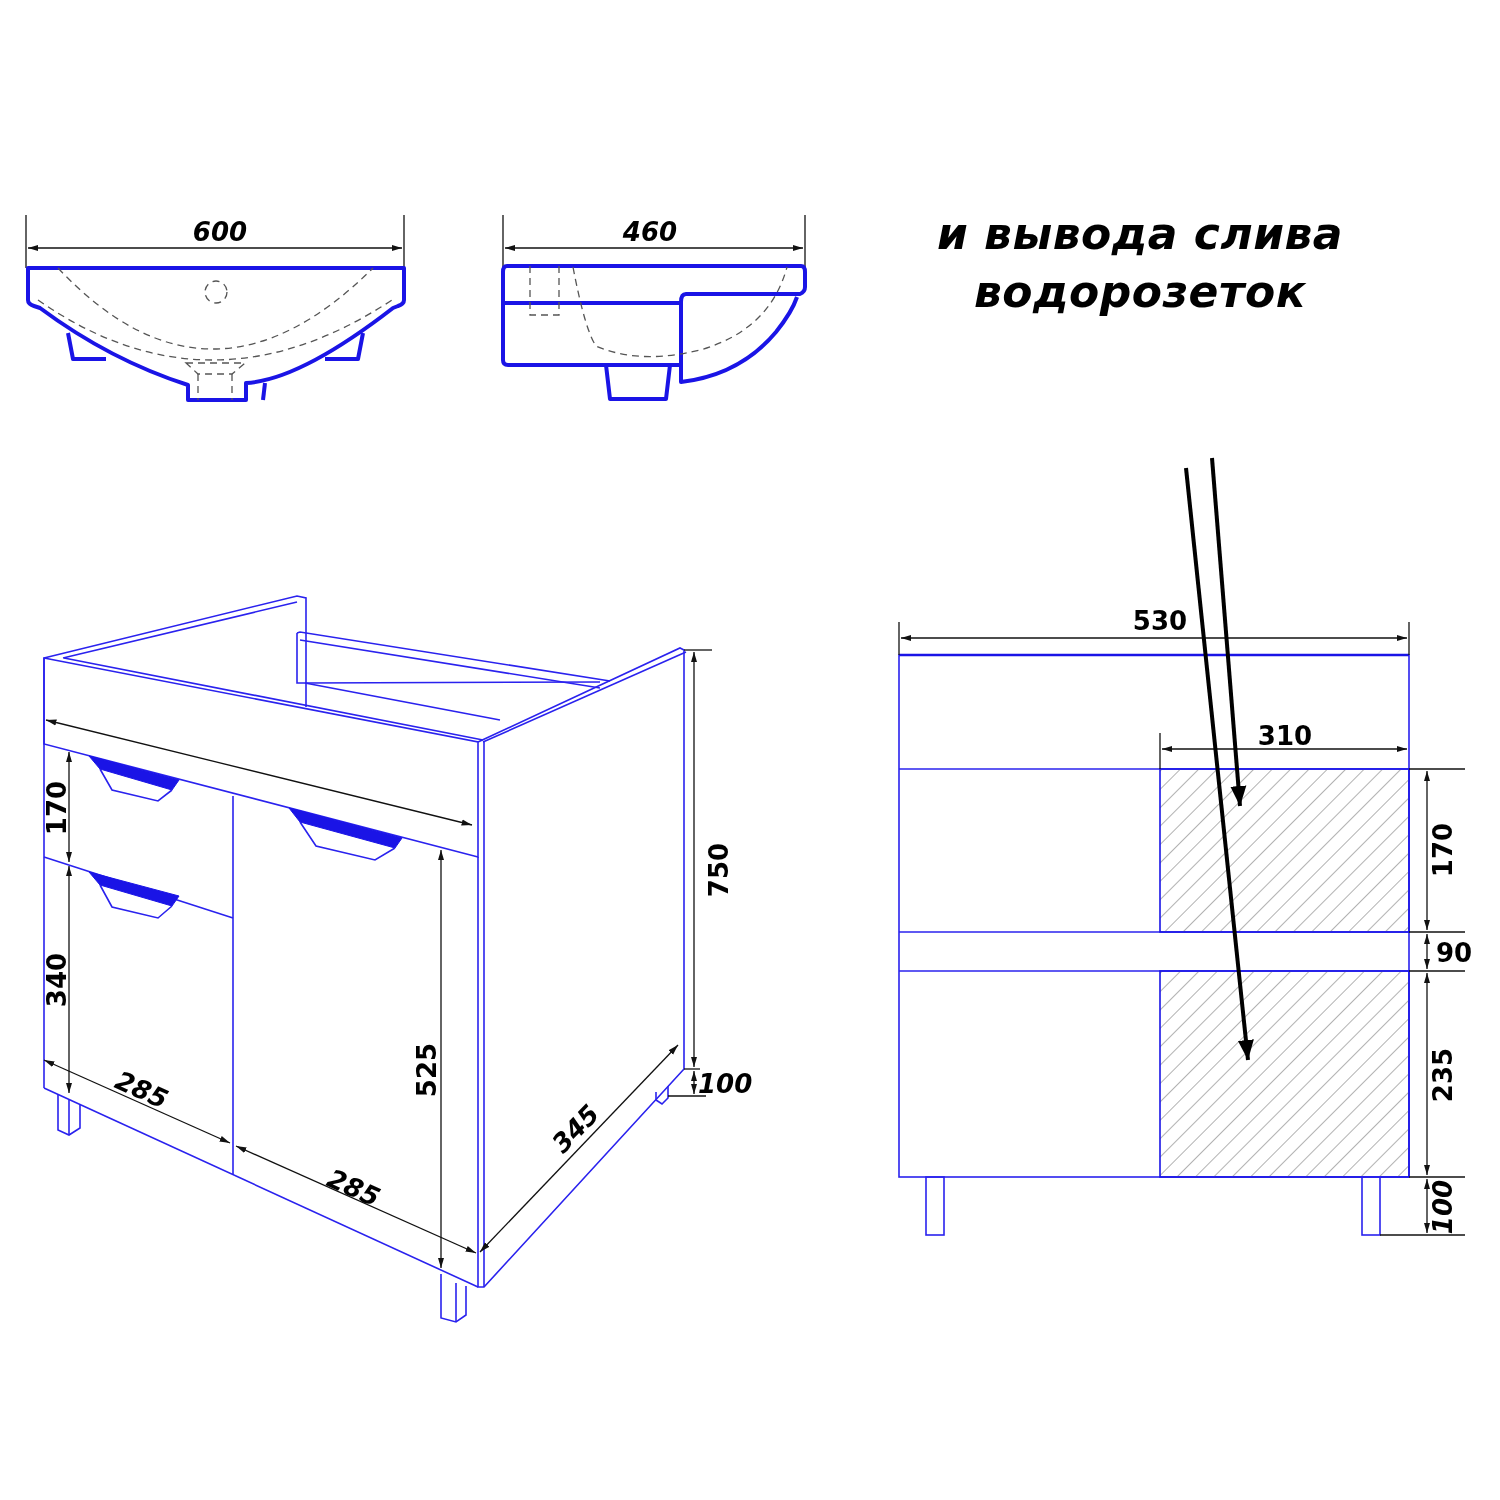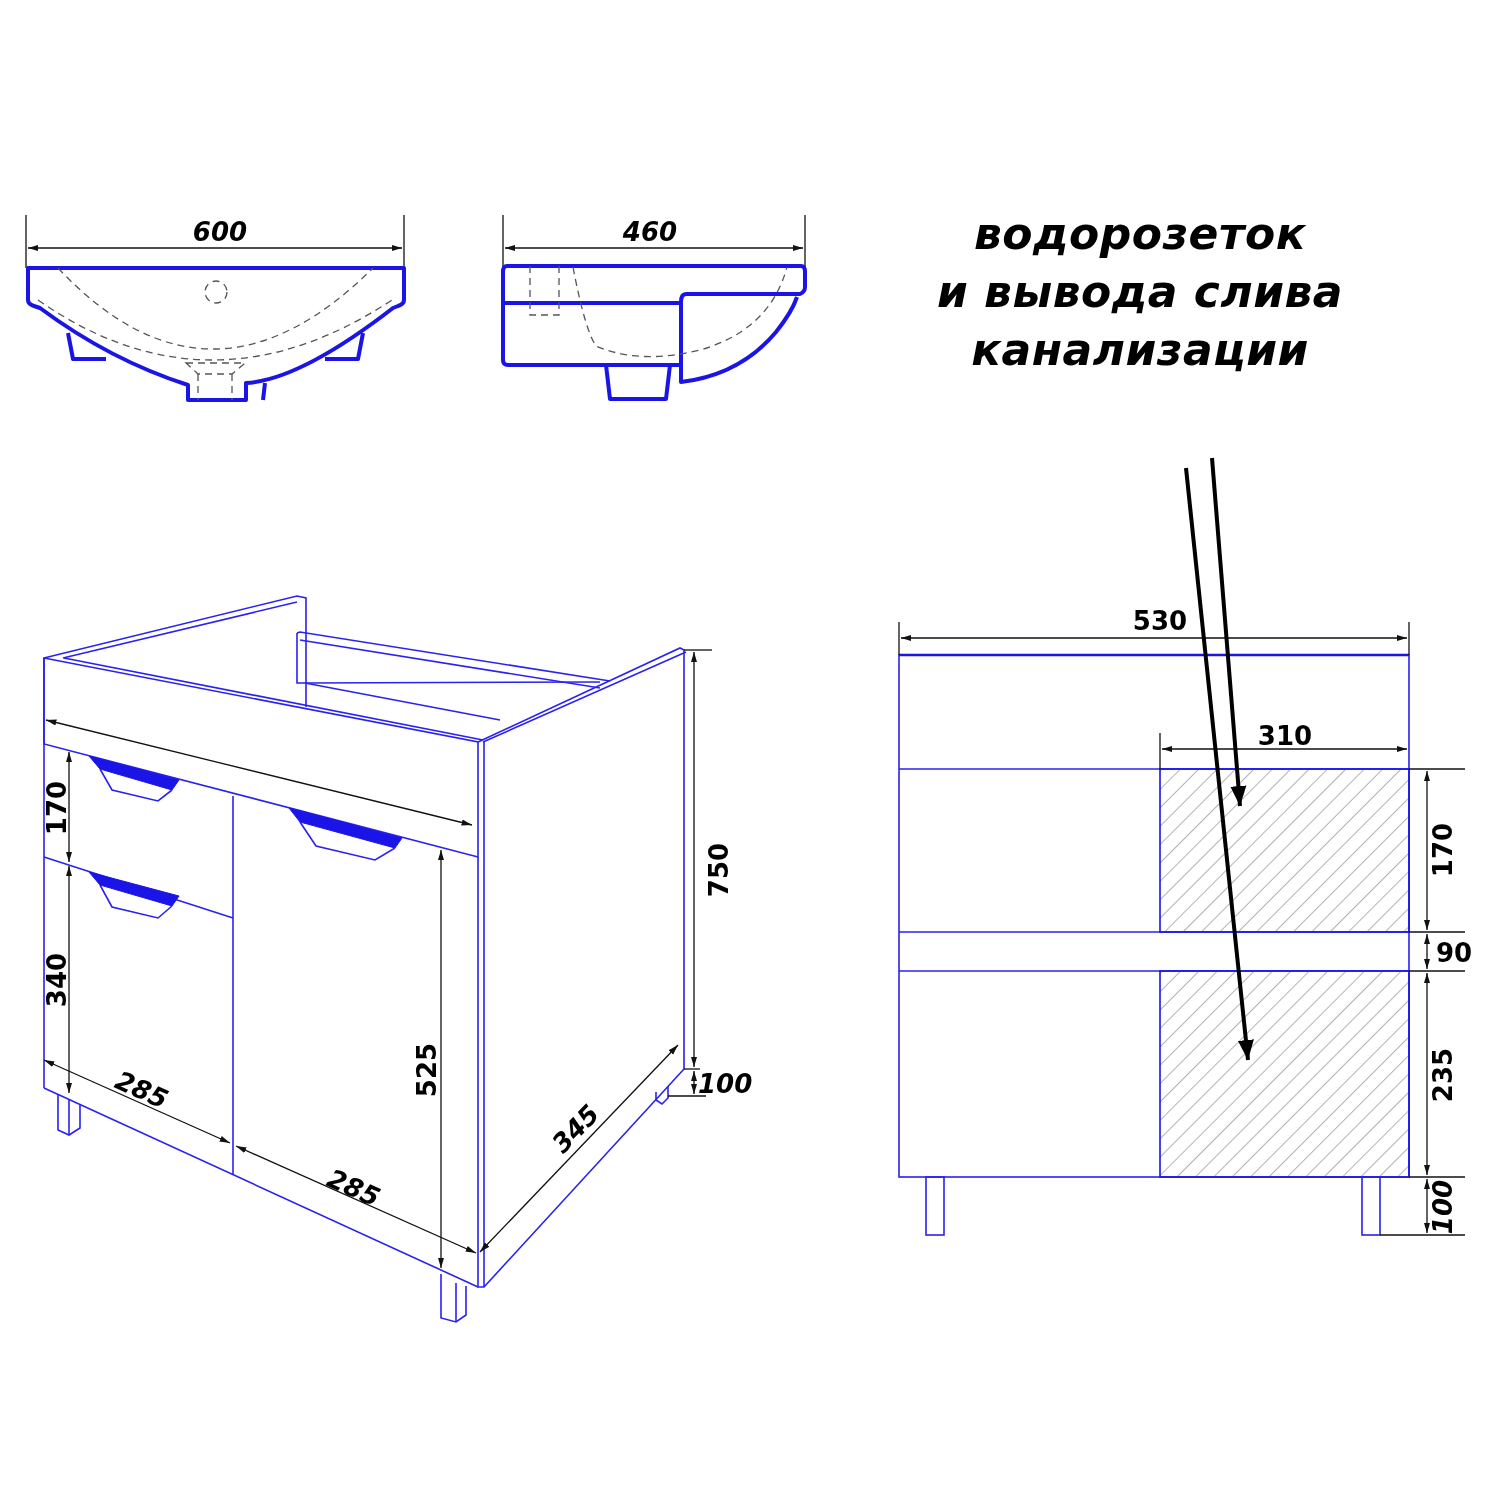--- a/index.html
+++ b/index.html
@@ -168,16 +168,15 @@
     <text class="dimtext" transform="translate(1452,1207) rotate(-90)" text-anchor="middle">100</text>
   </g>
 
   <g>
     <line class="callout" x1="1212" y1="458" x2="1240" y2="806" marker-end="url(#arrBig)"></line>
     <line class="callout" x1="1186" y1="468" x2="1248" y2="1060" marker-end="url(#arrBig)"></line>
   </g>
 </svg>
 
 <div class="title">
+  <div>и вывода слива</div>
   <div>водорозеток</div>
-  <div>и вывода слива</div>
-  <div>канализации</div>
 </div>
 
 </body></html>

